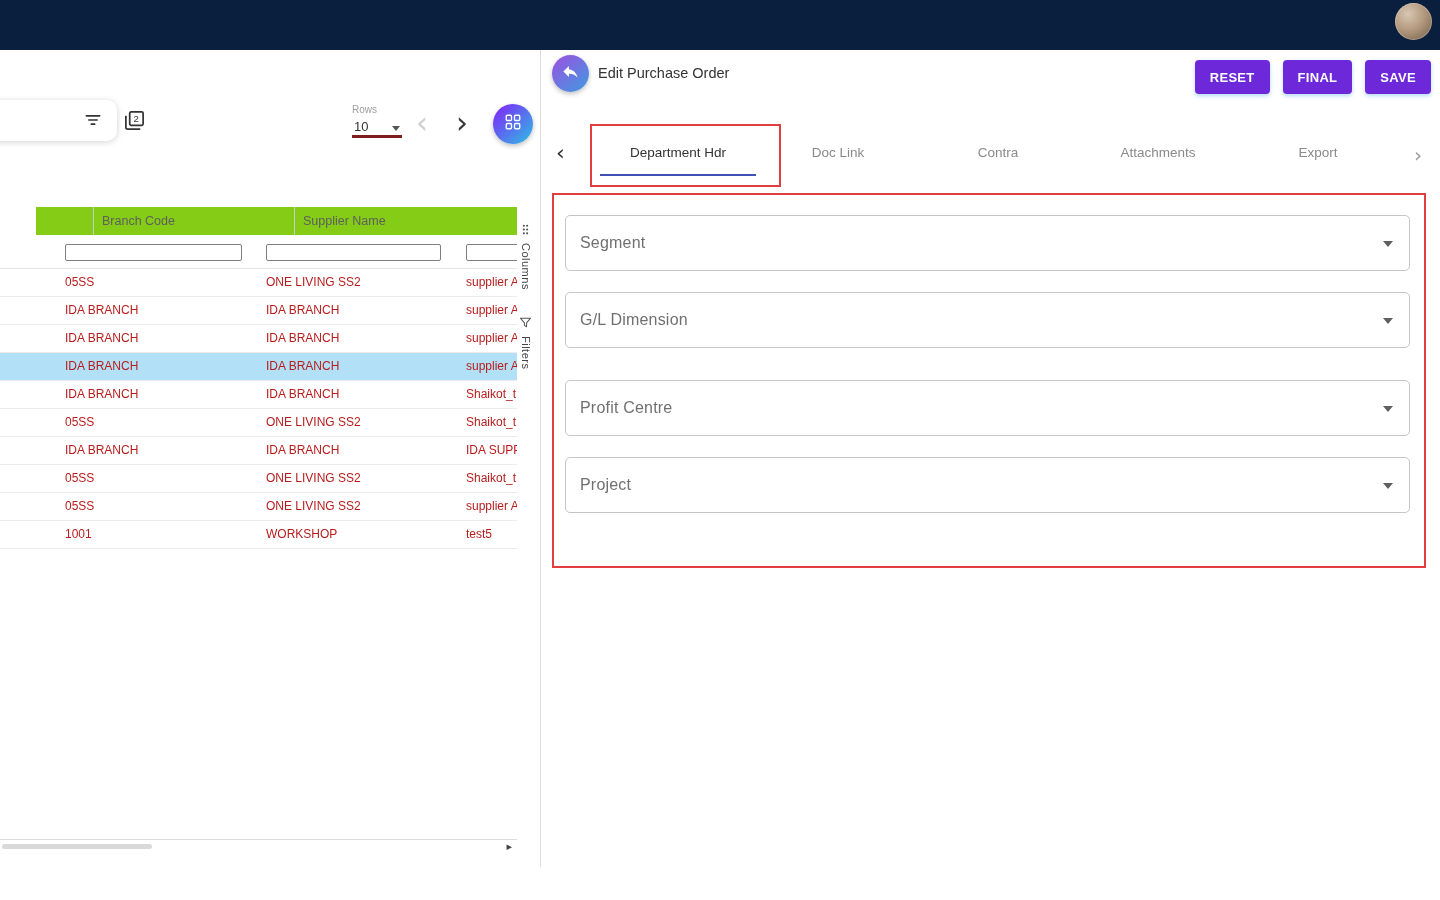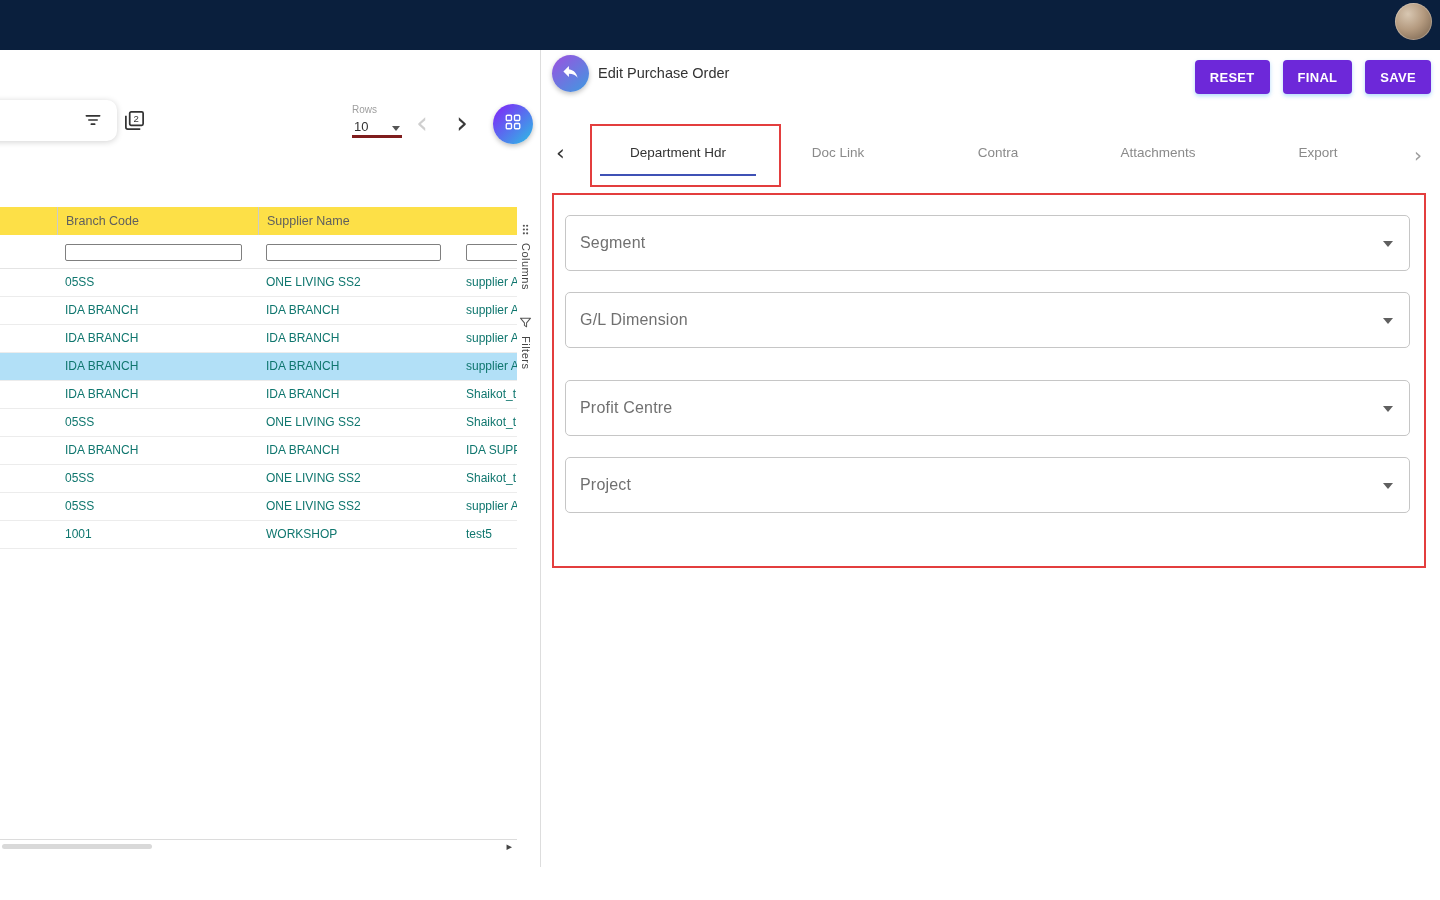--- a/index.html
+++ b/index.html
@@ -34,37 +34,37 @@
                  font-family:"DejaVu Sans", sans-serif; }
   .page-prev { left:416px; color:#cfcfcf; }
   .page-next { left:456px; color:#3a3a3a; }
 
   .grid-btn { position:absolute; left:493px; top:54px; width:40px; height:40px; border-radius:50%;
               background:linear-gradient(135deg,#7b2ff7 10%,#2bc0e4 100%); cursor:pointer;
               display:flex; align-items:center; justify-content:center; box-shadow:0 2px 5px rgba(0,0,0,.25); }
 
   
   .grid { position:absolute; left:0; top:157px; width:517px; overflow:hidden; }
-  .g-header { display:flex; height:28px; background:#fde047; }
+  .g-header { display:flex; height:28px; background:#84cc16;margin-left:36px; }
   .g-header .cell { font-size:12.5px; color:#5f5f5f; line-height:28px; padding-left:8px;
                     overflow:hidden; white-space:nowrap; }
   .g-header .cell + .cell { border-left:1px solid #cbcbcb; }
   .c0 { width:57px; flex:none; }
   .c1 { width:201px; flex:none; }
   .c2 { width:200px; flex:none; }
   .c3 { width:140px; flex:none; }
   .g-filter { display:flex; height:34px; background:#fff; border-bottom:1px solid #e4e4e4; }
   .g-filter .cell { padding-left:8px; }
   .g-filter input { margin-top:9px; height:17px; border:1px solid #7f7f7f; border-radius:2px;
                     width:100%; font-size:11px; padding:0 3px; outline:none; }
   .g-filter .c1 input { width:177px; }
   .g-filter .c2 input { width:175px; }
   .g-filter .c3 input { width:120px; }
   .trow { display:flex; height:28px; border-bottom:1px solid #ececec; background:#fff; cursor:pointer; }
-  .trow .cell { font-size:12px; color:#0f766e; line-height:27px; padding-left:8px;
+  .trow .cell { font-size:12px; color:#b91c1c; line-height:27px; padding-left:8px;
                 overflow:hidden; white-space:nowrap; }
   .trow.selected { background:#b2e0f7; }
 
   
   .side-tab { position:absolute; left:519px; display:flex; flex-direction:column; align-items:center;
               cursor:pointer; color:#555; }
   .side-tab .vlabel { writing-mode:vertical-rl; font-size:11px; letter-spacing:.5px; margin-top:3px; color:#444; }
   .side-tab.columns { top:172px; }
   .side-tab.filters { top:265px; }
 

